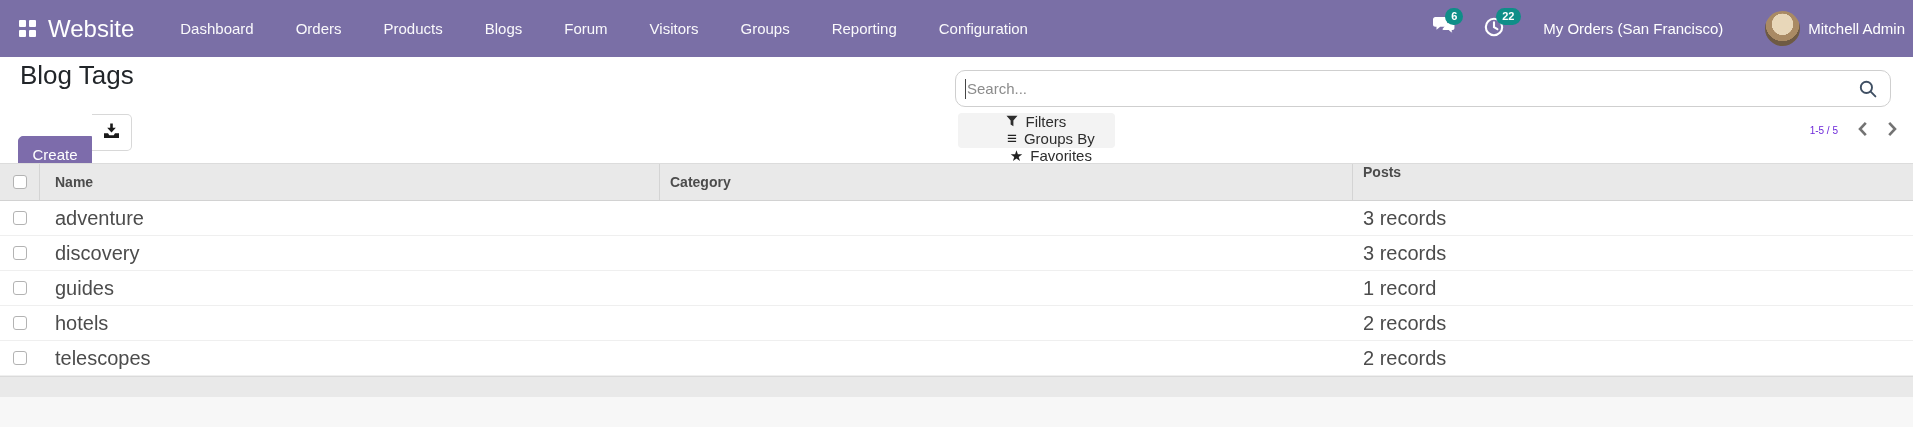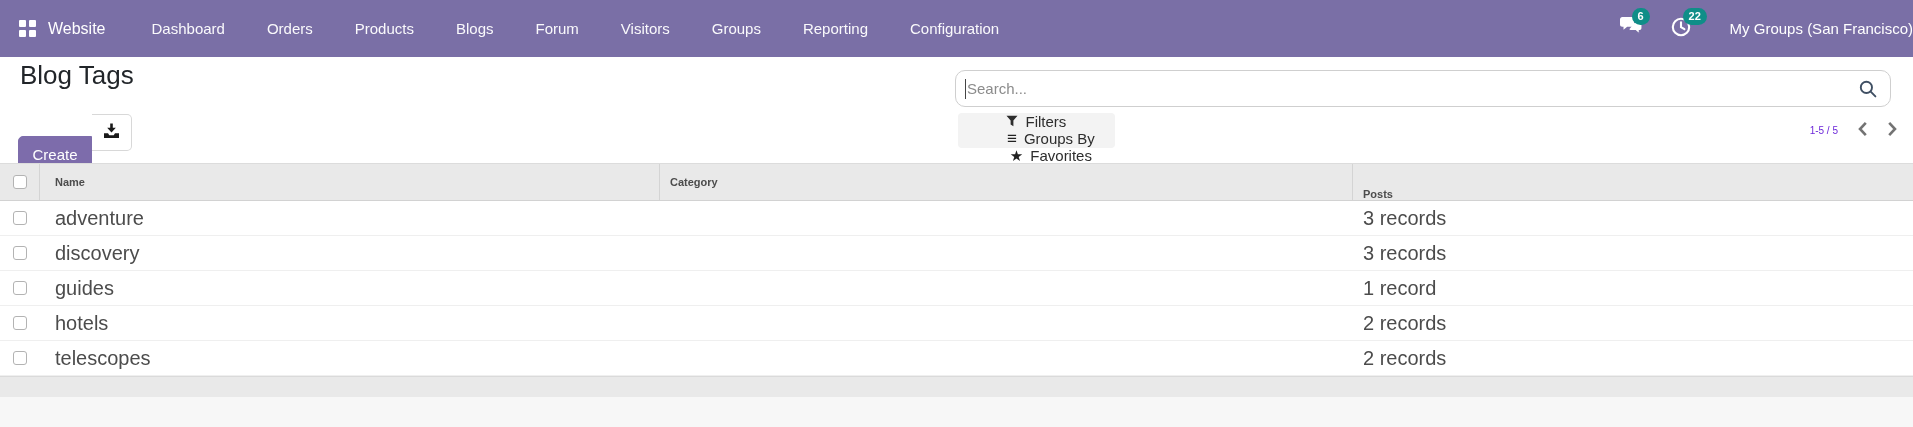--- a/index.html
+++ b/index.html
@@ -5,21 +5,21 @@
   * { margin:0; padding:0; box-sizing:border-box; }
   body { font-family:"Liberation Sans", sans-serif; background:#fff; }
   .canvas { position:relative; width:1913px; height:427px; background:#fff; overflow:hidden; }
 
   
   .navbar { position:absolute; top:0; left:0; width:100%; height:57px;
             background:var(--navbar_bg,#7a6fa6); display:flex; align-items:center; color:#fff; }
   .apps-btn { margin-left:19px; display:flex; align-items:center; cursor:pointer; }
   .apps-grid { display:grid; grid-template-columns:7px 7px; grid-template-rows:7px 7px; gap:3px; }
   .apps-grid i { background:#fff; border-radius:1px; }
-  .brand { margin-left:12px; font-size:16px; font-weight:500; color:#fff; cursor:pointer; white-space:nowrap; }
+  .brand { margin-left:12px; font-size:24px; font-weight:500; color:#fff; cursor:pointer; white-space:nowrap; }
   .menu { display:flex; margin-left:25px; height:57px; align-items:center; }
   .menu a { padding:0 21px; font-size:15px; color:rgba(255,255,255,.96); text-decoration:none; white-space:nowrap; cursor:pointer; }
   .nav-right { margin-left:auto; display:flex; align-items:center; }
   .icon-btn { position:relative; display:flex; align-items:center; cursor:pointer; }
   .icon-btn + .icon-btn { margin-left:27px; }
   .badge { position:absolute; top:-8px; left:13px; background:var(--badge_bg,#0f8e88); color:#fff;
            font-size:11px; font-weight:bold; line-height:1; padding:3px 6px; border-radius:9px; }
   .company { margin-left:38px; font-size:15px; color:#fff; white-space:nowrap; cursor:pointer; }
   .user { display:flex; align-items:center; margin-left:42px; margin-right:8px; cursor:pointer; }
   .avatar { width:35px; height:35px; border-radius:50%;
@@ -49,23 +49,23 @@
   .filter-item + .filter-item { margin-left:29px; }
   .glyph { font-size:15px; color:#222; line-height:1; }
   .glyph-bars { font-weight:bold; font-size:17px; }
 
   .pager { position:absolute; right:15px; top:113px; height:35px; display:flex; align-items:center; }
   .pager-range { font-size:10px; color:#6d28d9; white-space:nowrap; }
   .pager-btn { background:none; border:none; padding:0; margin-left:19px; display:flex; align-items:center; cursor:pointer; }
 
   
   .listview { position:absolute; left:0; top:163px; width:100%; }
-  .thead { display:flex; align-items:flex-end; height:38px; background:var(--header_bg,#e9e9e9);
+  .thead { display:flex; align-items:flex-start; height:38px; background:var(--header_bg,#e9e9e9);
            border-top:1px solid #dcdcdc; border-bottom:1px solid #d2d2d2;
-           font-size:11px; font-weight:bold; color:#4c4c4c; }
+           font-size:14px; font-weight:bold; color:#4c4c4c; }
   .trow { display:flex; align-items:center; height:35px; background:#fff;
           border-bottom:1px solid #efefef; font-size:20px; color:#4c4c4c; cursor:pointer; }
   .c-check { width:40px; display:flex; justify-content:center; align-items:center; align-self:stretch; }
   .thead .c-check, .thead .c-name, .thead .c-category { border-right:1px solid #d4d4d4; }
   .c-name { width:620px; padding-left:15px; align-self:stretch; display:flex; align-items:center; }
   .c-category { width:693px; padding-left:10px; align-self:stretch; display:flex; align-items:center; }
   .c-posts { flex:1; padding-left:10px; }
   .cbx { width:14px; height:14px; border:1px solid #b3b3b3; border-radius:3px; background:#fff; cursor:pointer; }
   .end-band { height:21px; background:#e9e9e9; border-top:1px solid #dadada; }
   .below-area { height:30px; background:#f7f7f7; }
@@ -108,21 +108,25 @@
       </div>
       <div class="icon-btn">
         <span>
           <svg width="22" height="22" viewBox="0 0 22 22" fill="none" stroke="#fff" stroke-width="2.1" stroke-linecap="round">
             <circle cx="11" cy="11" r="8.2"></circle>
             <path d="M11 6.2v5l3.4 2"></path>
           </svg>
         </span>
         <span class="badge">22</span>
       </div>
-      <div class="company">My Groups (San Francisco)</div>
+      <div class="company">My Orders (San Francisco)</div>
+      <div class="user">
+        <span class="avatar"></span>
+        <span class="user-name">Mitchell Admin</span>
+      </div>
     </div>
   </div>
 
   <h1 class="page-title">Blog Tags</h1>
 
   <div class="btn-group">
     <button class="btn-create">Create</button>
     <button class="btn-export">
       <span>
         <svg width="17" height="16" viewBox="0 0 17 16">

